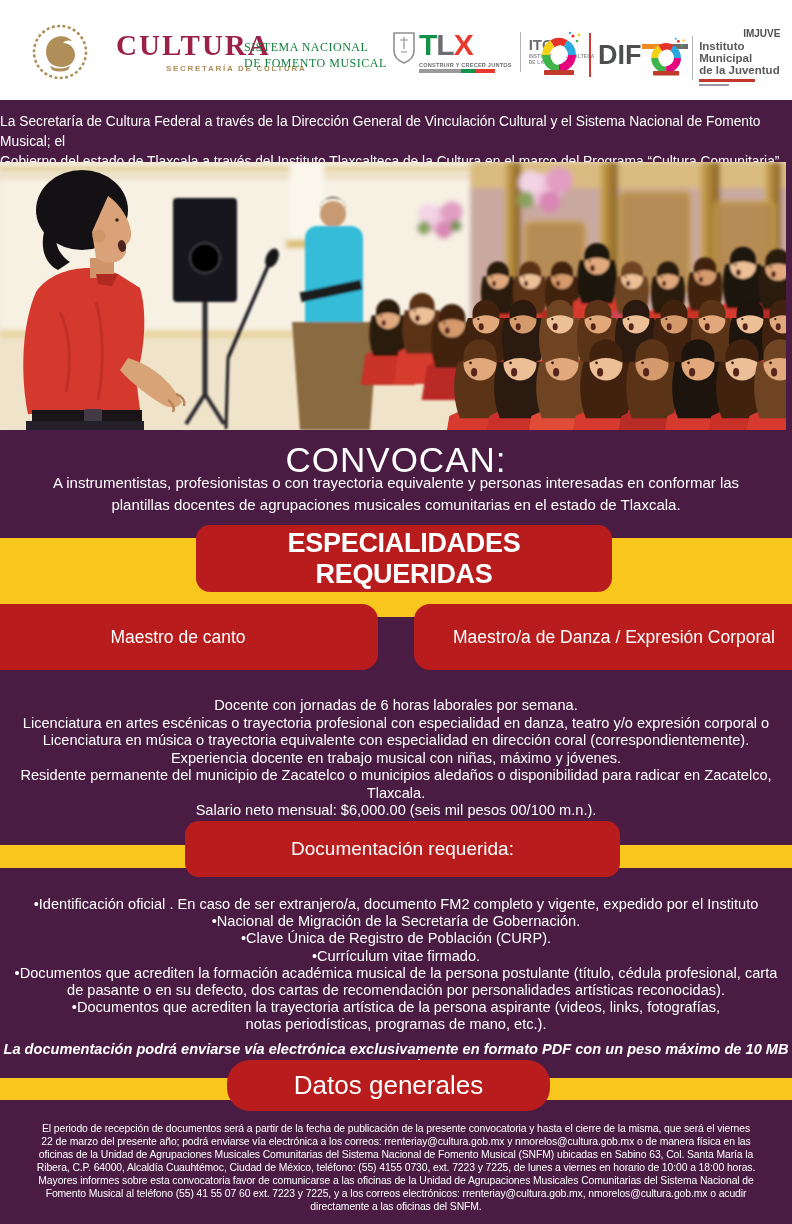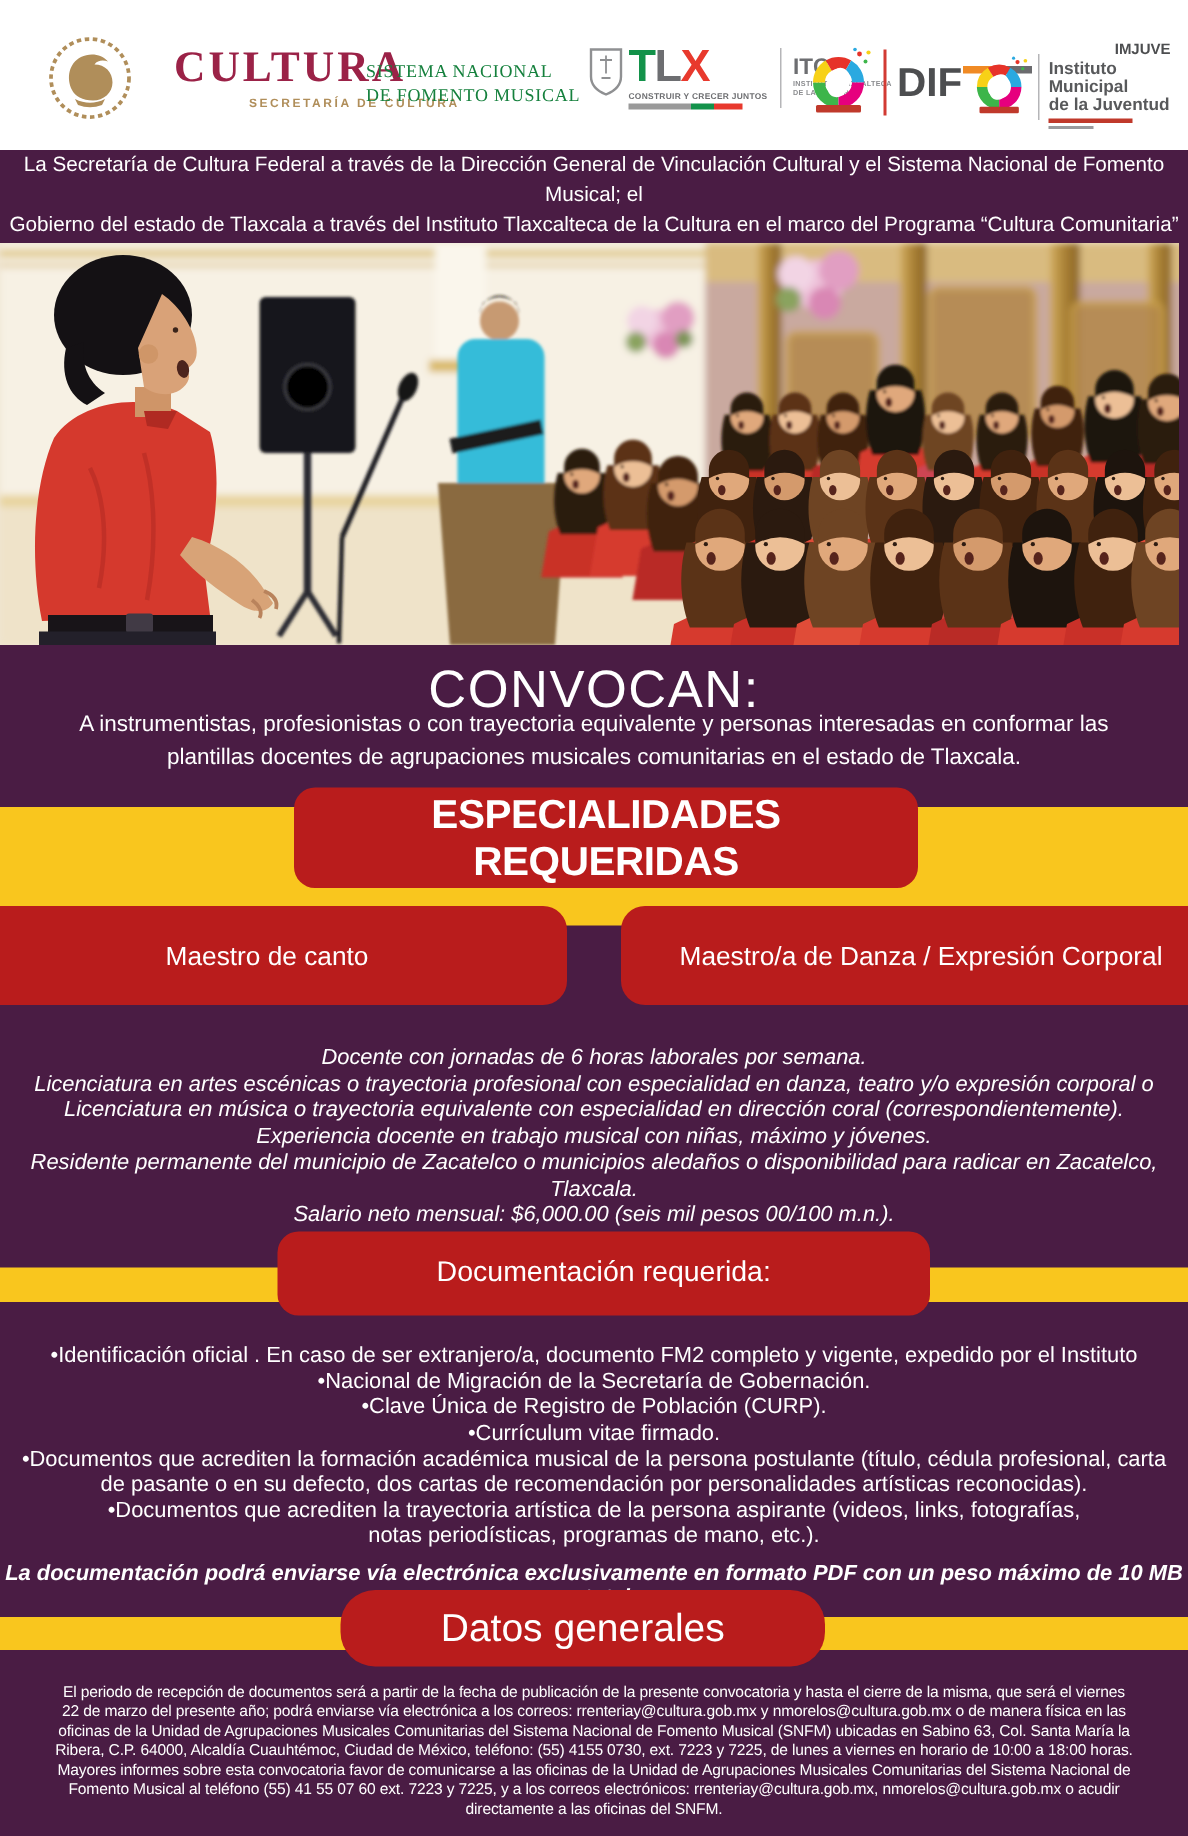--- a/index.html
+++ b/index.html
@@ -34,39 +34,39 @@
   .dif-bar{width:46px;height:5px;margin-top:2px;background:linear-gradient(90deg,#f08a24 0 45%,#6b6b6e 45% 100%);}
   .logo-imjuve{left:646px;top:29px;}
   .imj-div{width:1px;height:44px;background:#b5b5b8;margin:0 6px;align-self:center;}
   .imj-col{display:flex;flex-direction:column;align-self:center;}
   .imj-acr{font-size:10px;font-weight:800;color:#4d4e50;line-height:1.05;padding-left:44px;}
   .imj-name{font-size:11.5px;font-weight:700;color:#58595b;line-height:1.08;}
   .imj-bar-red{width:56px;height:3.5px;background:#c0392b;margin-top:2px;}
   .imj-bar-gray{width:30px;height:2.5px;background:#9a9a9d;margin-top:1.5px;}
   
   .intro-banner{position:absolute;top:100px;left:0;width:792px;height:62px;background:#4a1c44;
-    text-align:center;font-size:13.8px;line-height:20px;box-sizing:border-box;}
+    font-size:13.8px;line-height:20px;padding-top:12px;box-sizing:border-box;}
   
   .photo{position:absolute;top:162px;left:0;width:792px;height:268px;}
   .photo svg{display:block;}
   
   .center-text{position:absolute;left:0;width:792px;text-align:center;}
   .convocan-title{top:440px;font-size:35px;font-weight:400;letter-spacing:1px;}
   .convocan-body{top:472px;font-size:15px;line-height:21.5px;}
   .band-yellow{position:absolute;left:0;width:792px;background:#f9c61e;}
   .band-esp{top:538px;height:79px;}
   .stripe-doc{top:845px;height:23px;}
   .stripe-datos{top:1078px;height:22px;}
   .green-btn{position:absolute;background:#b91c1c;border-radius:14px;display:flex;align-items:center;justify-content:center;text-align:center;}
   .btn-especialidades{left:196px;top:525px;width:416px;height:67px;font-size:27px;font-weight:800;letter-spacing:-.3px;}
   .btn-maestro-left{left:-22px;top:604px;width:400px;height:66px;border-radius:16px;font-size:17.5px;}
   .btn-maestro-right{left:414px;top:604px;width:400px;height:66px;border-radius:16px;font-size:17.5px;}
   .btn-doc{left:185px;top:821px;width:435px;height:56px;font-size:19px;}
   .btn-datos{left:227px;top:1060px;width:323px;height:51px;font-size:26px;font-weight:400;border-radius:23px;}
-  .requisitos{top:697px;font-size:14.6px;line-height:17.5px;font-style:italic;}
+  .requisitos{top:697px;font-size:14.6px;line-height:17.5px;}
   .doclist{top:896px;font-size:14.6px;line-height:17.2px;}
   .pdf-note{top:1041px;font-size:14.6px;font-weight:700;font-style:italic;}
   .footer-text{top:1122px;font-size:10.4px;line-height:13px;letter-spacing:-.1px;}
 </style>
 </head>
 <body>
 
 <div class="poster">
 
   <div class="header">

